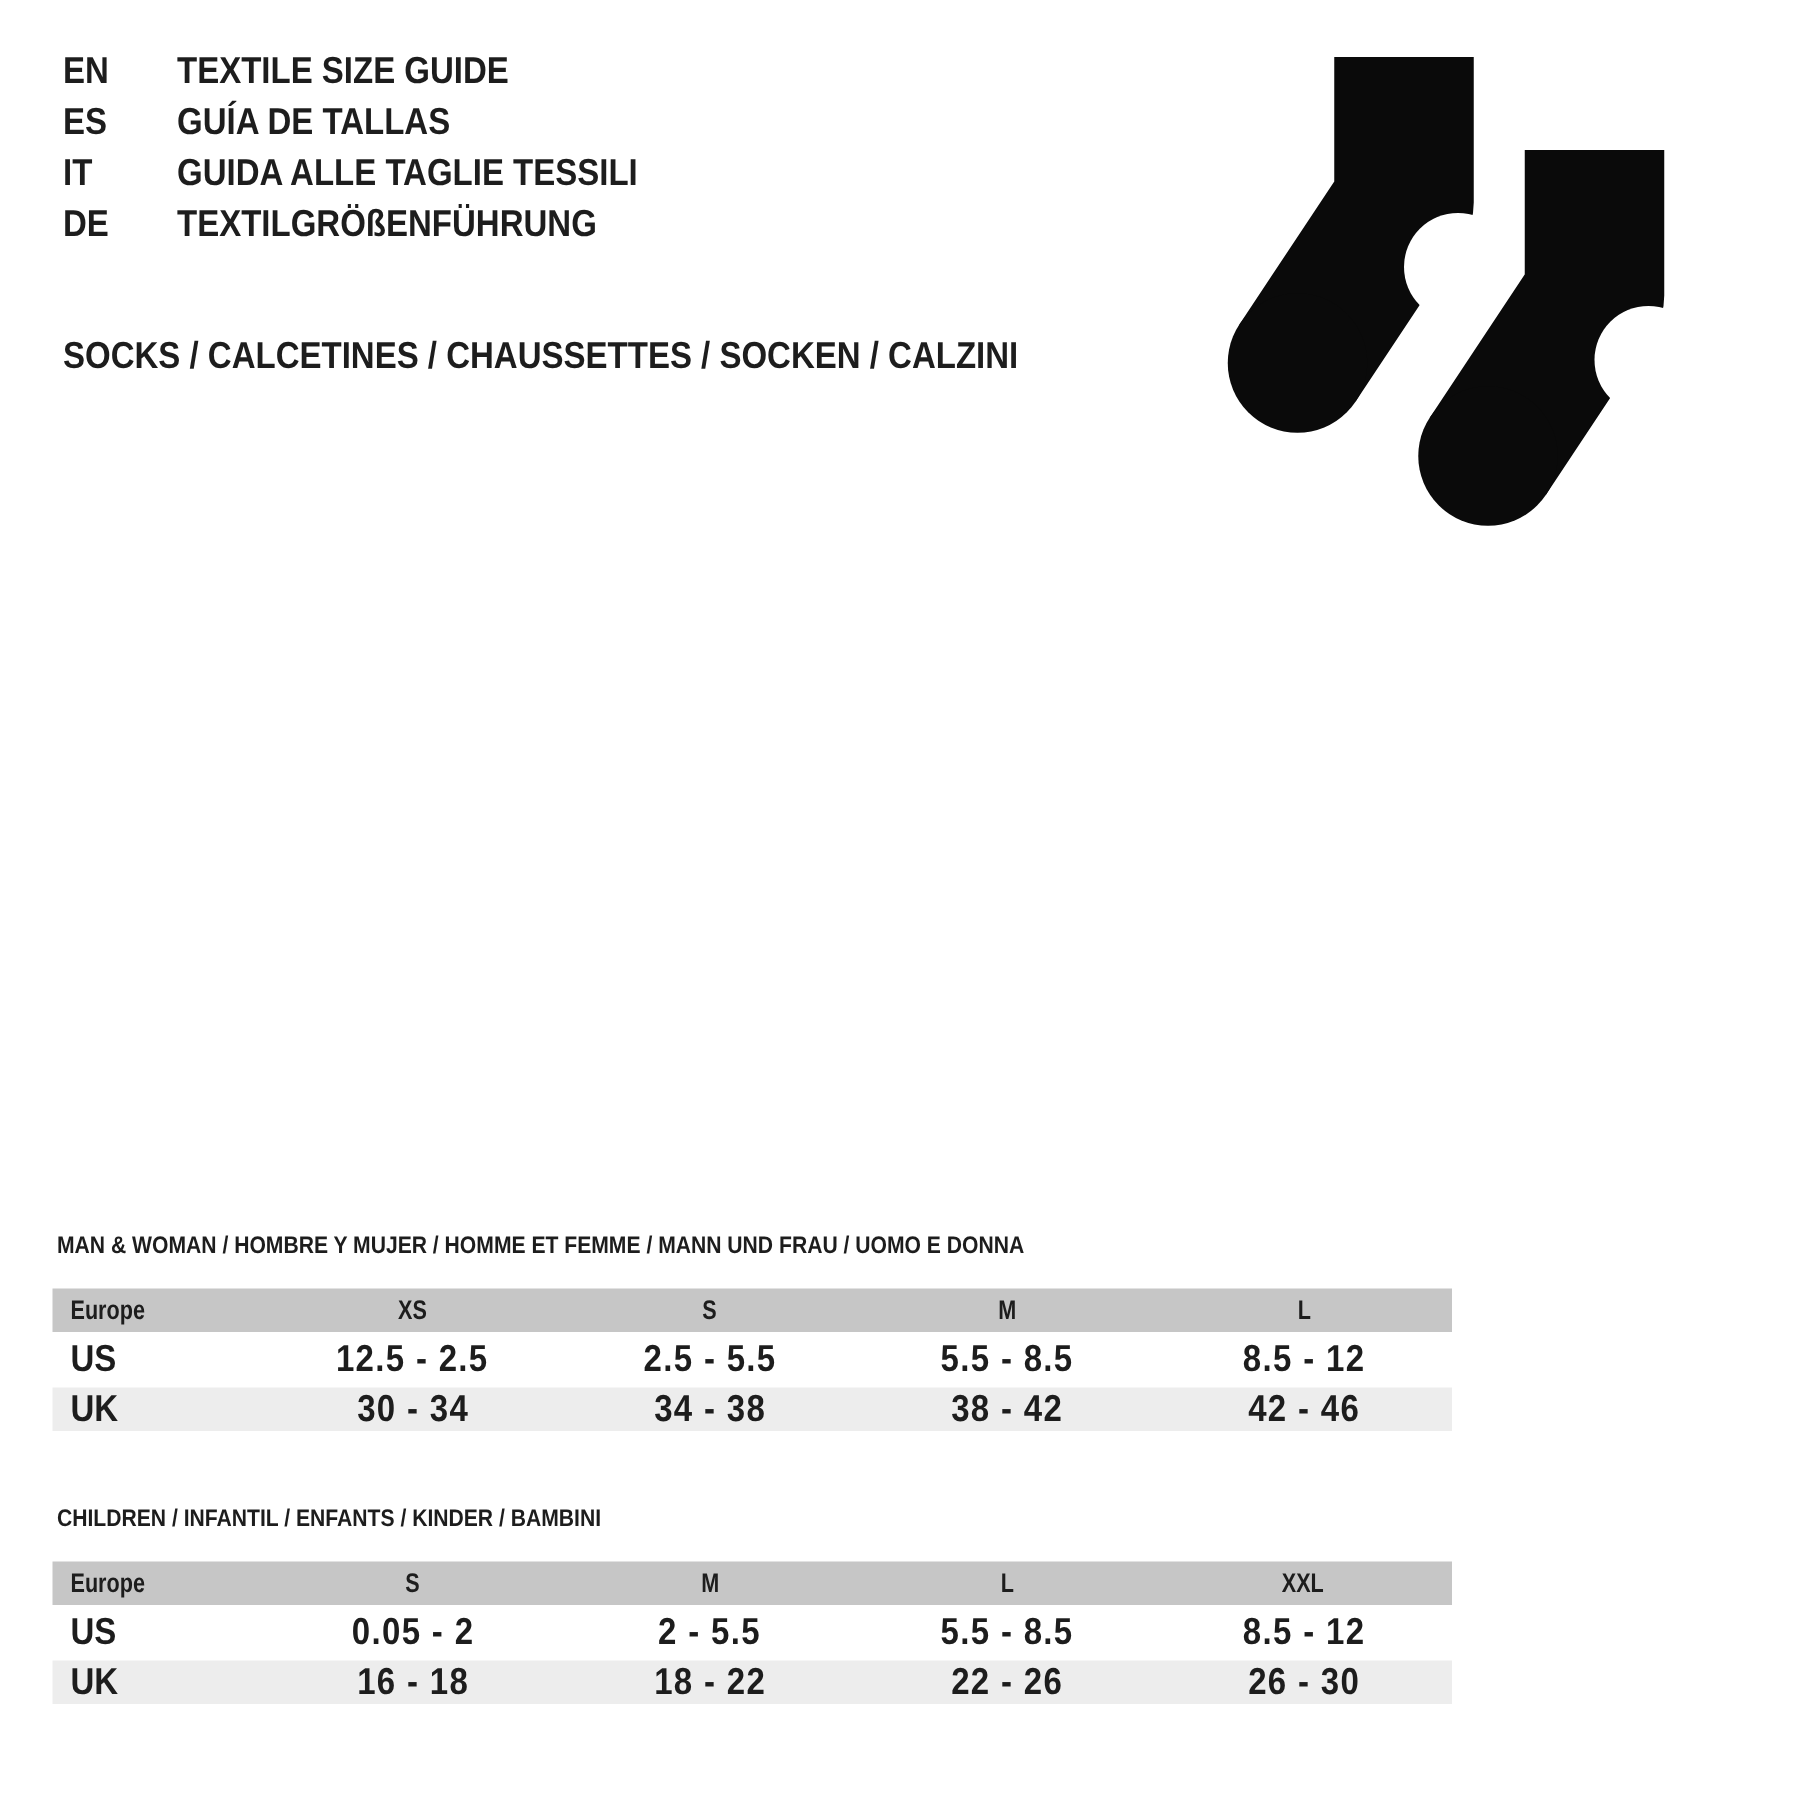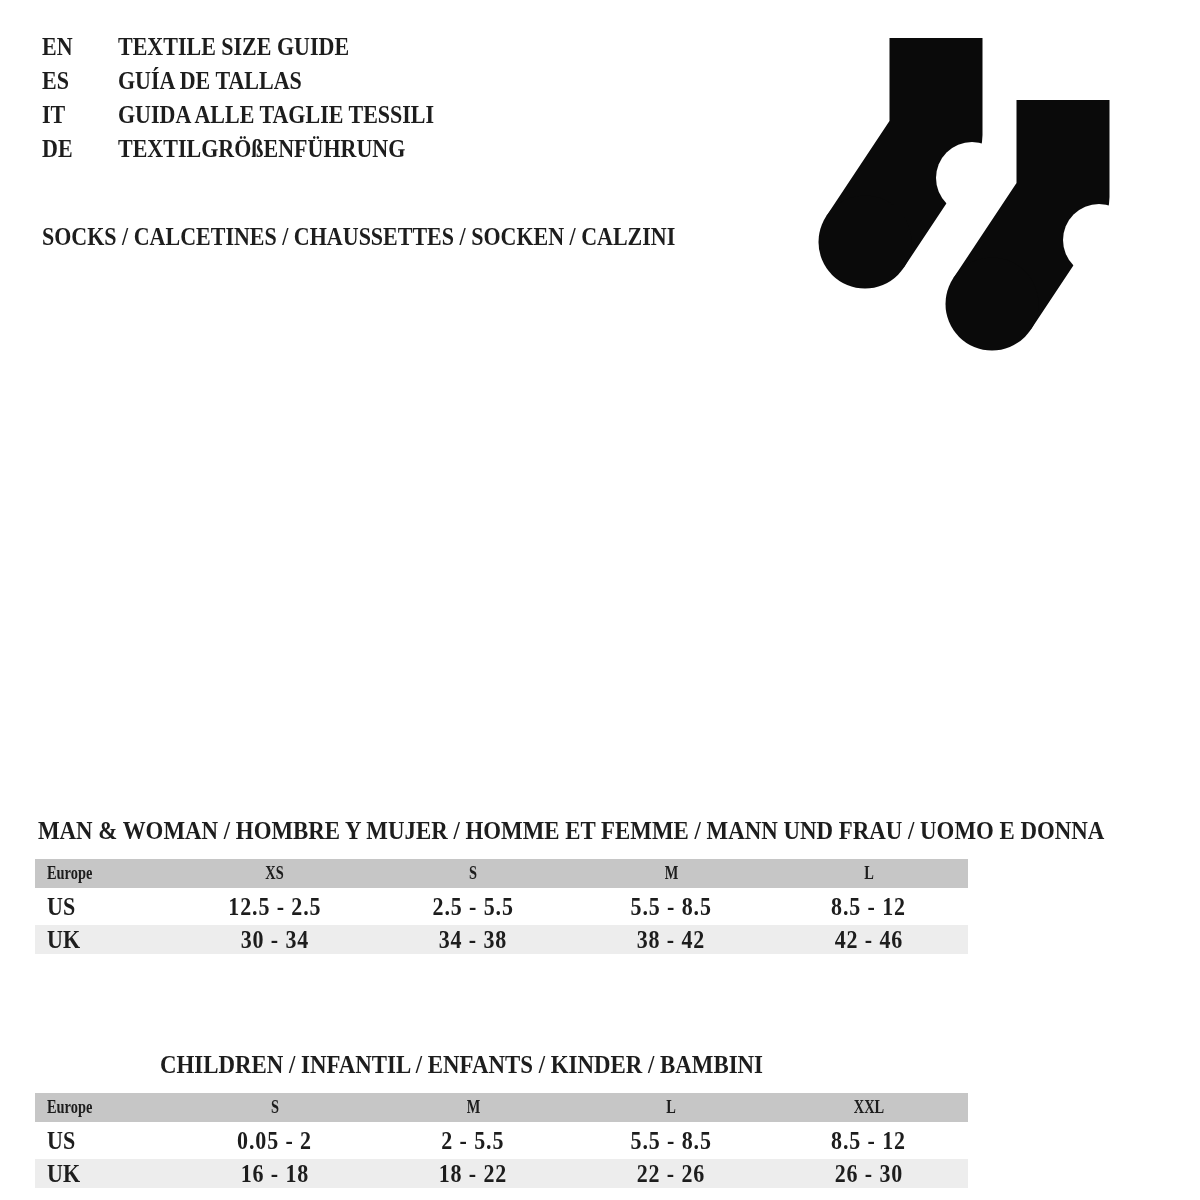--- a/index.html
+++ b/index.html
@@ -1,19 +1,19 @@
 <!DOCTYPE html>
 <html style="--page-bg: #ffffff; --text: #1d1d1d; --icon: #0a0a0a; --table-header-bg: #c6c6c6; --table-row-bg: #ffffff; --table-alt-row-bg: #ededed;"><head>
 <meta charset="utf-8">
 <style>
   html,body{margin:0;padding:0;background:#fff;}
   .canvas{
     position:relative;width:1200px;height:1200px;overflow:hidden;
     background:var(--page-bg,#fff);
-    font-family:Liberation Serif, serif;
+    font-family:Liberation Sans, sans-serif;
     color:var(--text,#1d1d1d);
     -webkit-font-smoothing:antialiased;
   }
   
   .cond{display:inline-block;white-space:nowrap;transform:scaleX(0.88);transform-origin:0 50%;}
   .cond.center{transform-origin:50% 50%;}
   .cond.tight{transform:scaleX(0.8);}
 
   
   .lang-list{position:absolute;left:42px;top:30px;}
@@ -24,22 +24,22 @@
 
   
   .socks-svg{position:absolute;left:810px;top:30px;}
   .sock-stroke{fill:none;stroke:var(--icon,#0a0a0a);stroke-width:93;stroke-linejoin:round;stroke-linecap:butt;}
   .sock-fill{fill:var(--icon,#0a0a0a);}
   .sock-cut{fill:var(--page-bg,#ffffff);}
 
   
   .section{position:absolute;left:35px;width:933px;}
   .section.adults{top:818px;}
-  .section.children{top:1052px;}
-  .table-title{font-size:26px;font-weight:bold;line-height:26px;margin-left:3px;text-align:center;}
+  .section.children{top:1000px;}
+  .table-title{font-size:16px;font-weight:bold;line-height:26px;margin-left:3px;}
   .size-table{margin-top:15px;width:933px;}
   .trow{display:flex;align-items:center;height:29px;margin-bottom:4px;}
   .trow.thead{background:var(--table-header-bg,#c6c6c6);font-size:18px;}
   .trow.r-odd{background:var(--table-row-bg,#ffffff);font-size:25px;letter-spacing:1px;}
   .trow.r-even{background:var(--table-alt-row-bg,#ededed);font-size:25px;letter-spacing:1px;}
   .trow{font-weight:bold;}
   .cell-label{width:129px;padding-left:12px;text-align:left;letter-spacing:0;}
   .cell{width:198px;text-align:center;}
 </style>
 </head>

